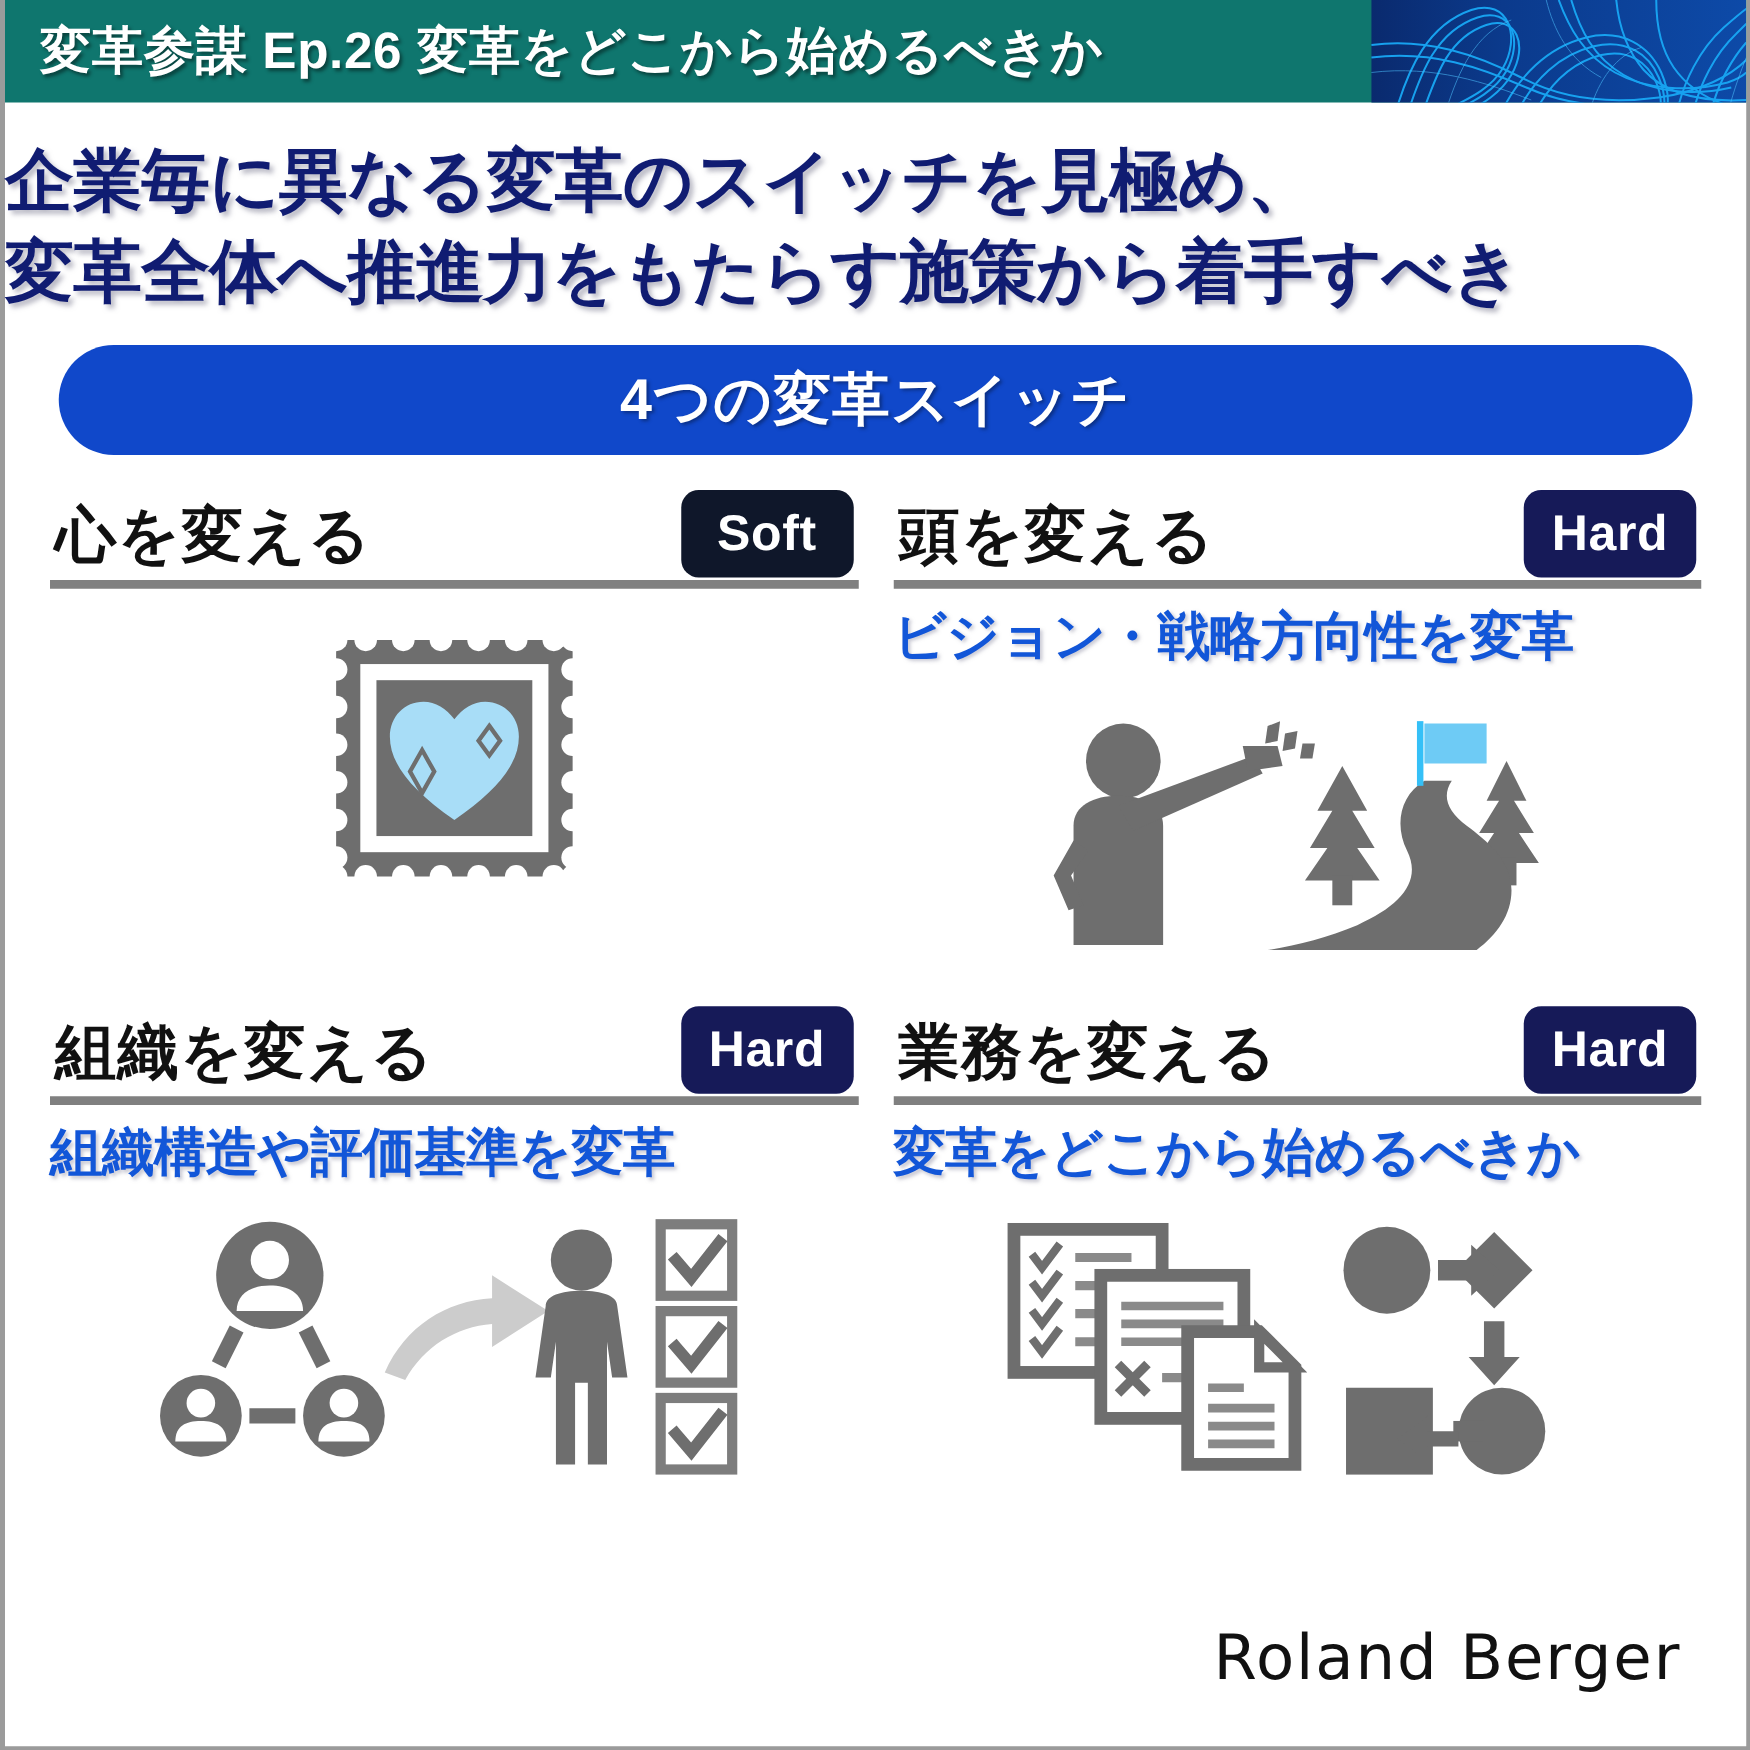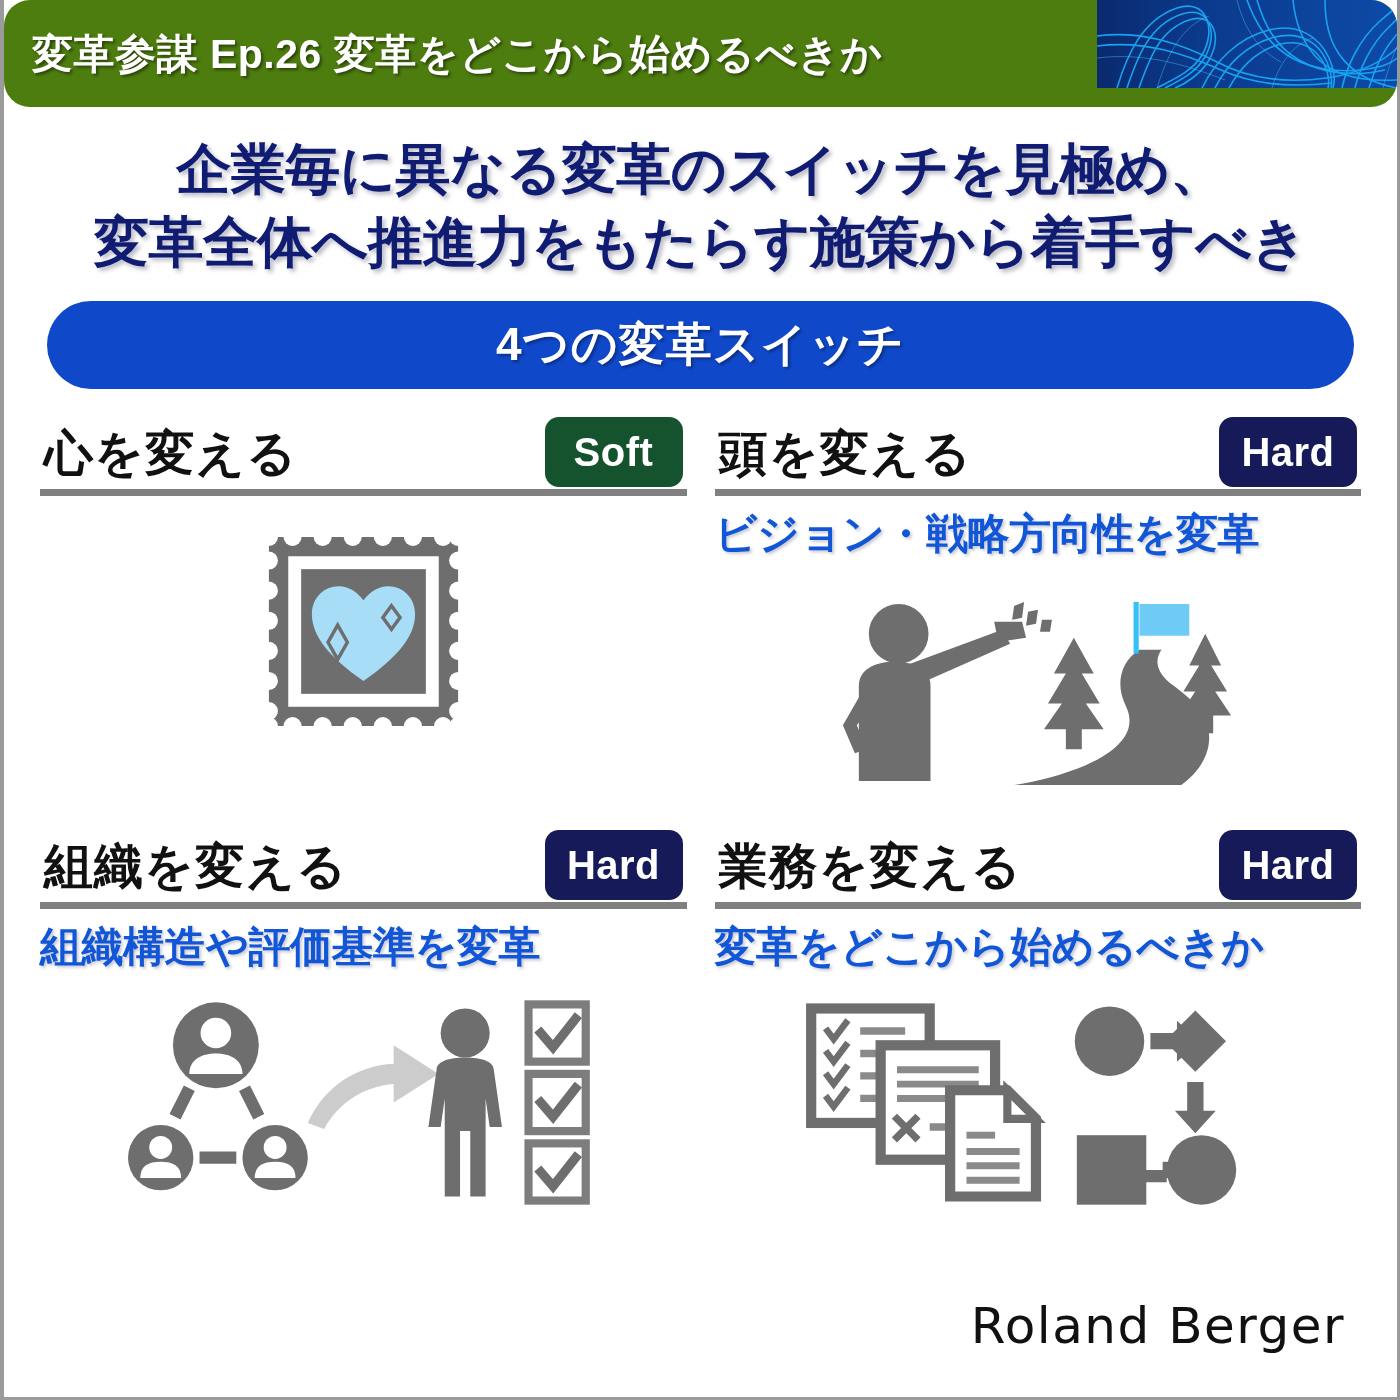--- a/index.html
+++ b/index.html
@@ -17,24 +17,23 @@
     width:1400px; height:1400px;
     background:#ffffff;
     border-left:4px solid #9b9b9b;
     border-right:3px solid #9b9b9b;
     border-bottom:3px solid #9b9b9b;
   }
 
   
   .header {
     position:relative;
-    height:107px;
-    background:#4d7c0f;
+    height:82px;
+    background:#0f766e;
     overflow:hidden;
-    border-radius:26px;
   }
   .header-waves {
     position:absolute;
     top:0; right:0;
     width:300px; height:88px;
   }
   .header-title {
     position:absolute;
     left:28px; top:50%;
     transform:translateY(-50%);
@@ -43,21 +42,21 @@
     font-weight:bold;
     letter-spacing:0.5px;
     white-space:nowrap;
     text-shadow:2px 2px 3px rgba(0,0,0,0.45);
     z-index:2;
   }
 
   
   .headline {
     margin-top:26px;
-    text-align:center;
+    text-align:left;
     color:#101c72;
     font-weight:bold;
     font-size:55px;
     line-height:1.33;
     letter-spacing:-0.5px;
     text-shadow:3px 3px 4px rgba(130,130,150,0.55);
   }
   .headline-line { display:block; white-space:nowrap; }
 
   
@@ -105,21 +104,21 @@
     justify-content:center;
     min-width:138px;
     height:70px;
     border-radius:14px;
     color:#ffffff;
     font-size:40px;
     font-weight:bold;
     letter-spacing:0.5px;
     padding:0 16px;
   }
-  .badge.soft { background:#14532d;margin-top:30px; }
+  .badge.soft { background:#0f172a;margin-top:30px; }
   .badge.hard { background:#161a58; }
 
   .rule {
     height:7px;
     background:#808080;
     margin:2px 0 10px 0;
   }
 
   .cell-sub {
     color:#1256d8;

